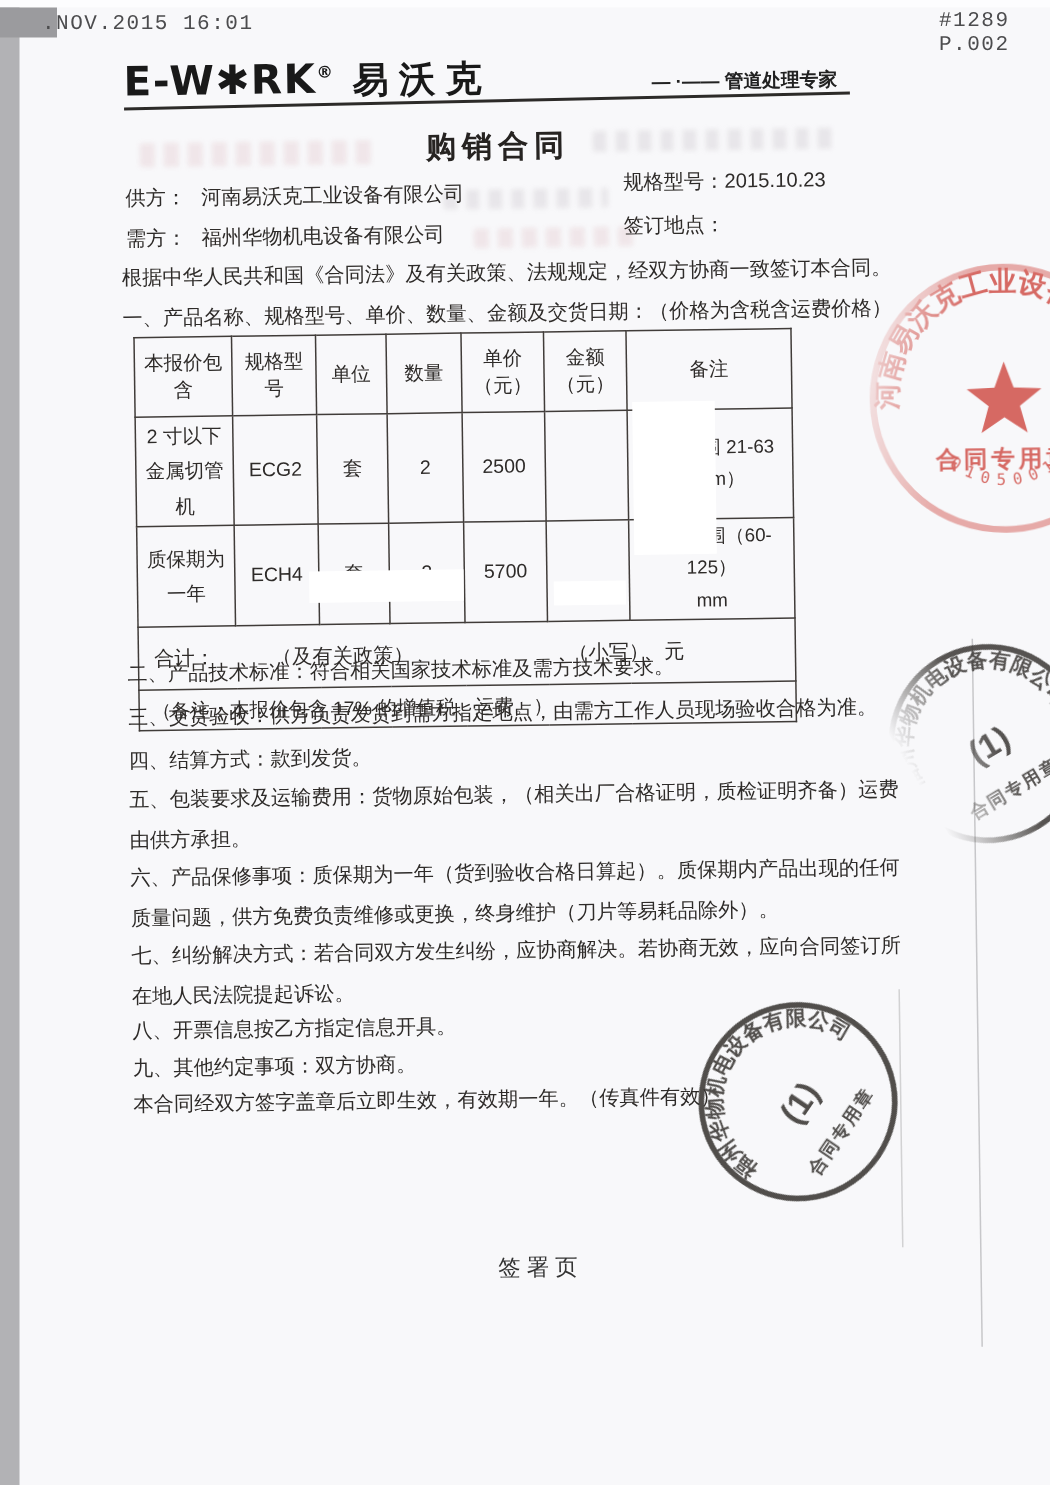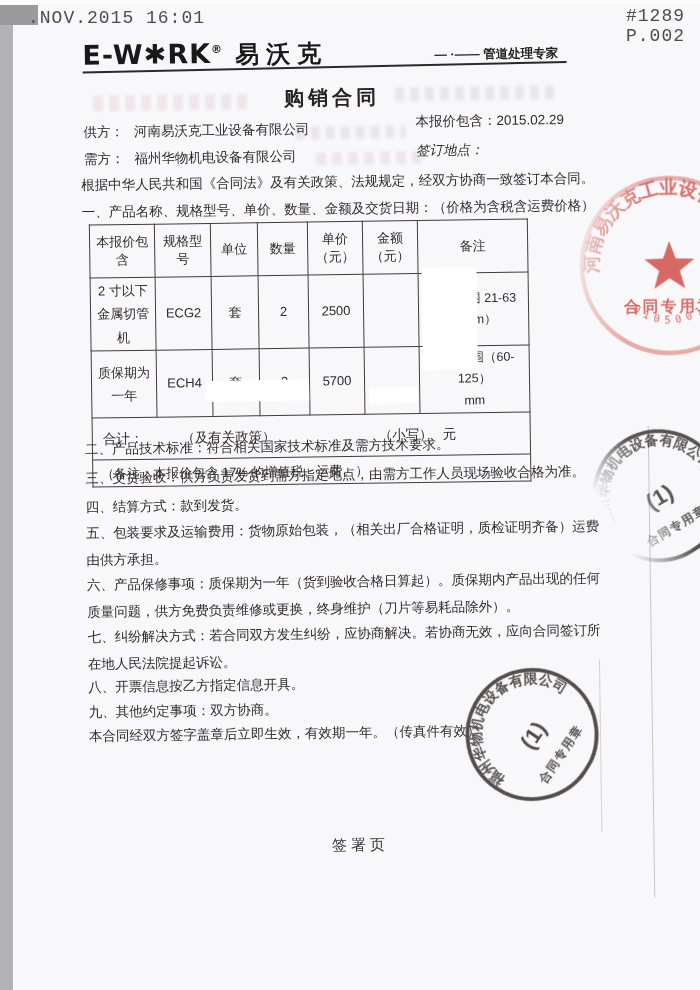--- a/index.html
+++ b/index.html
@@ -9,21 +9,21 @@
     font-family:"Liberation Sans","DejaVu Sans",sans-serif;
     color:#2e2b29;
   }
   .abs{position:absolute;}
   
   .edge-left{left:0;top:5px;width:13px;height:985px;background:#b2b2b5;}
   .edge-corner{left:0;top:5px;width:38px;height:20px;background:#9b9b9e;}
   .edge-top{left:0;top:0;width:700px;height:5px;background:#fdfdfe;}
   .paper{left:13px;top:5px;width:687px;height:985px;background:#f8f8fa;}
   
-  .fax{font-family:"Liberation Mono","DejaVu Sans Mono",monospace;font-size:18px;
+  .fax{font-family:"Liberation Mono","DejaVu Sans Mono",monospace;font-size:14px;
        color:#4c4c4e;letter-spacing:1px;}
   
   .doc{position:absolute;inset:0;transform:rotate(-0.8deg);transform-origin:350px 450px;}
   
   .logo{font-family:"DejaVu Sans","Liberation Sans",sans-serif;font-weight:900;
         font-size:27px;color:#191919;letter-spacing:1px;white-space:nowrap;}
   .logo .reg{font-size:11px;vertical-align:super;font-weight:700;}
   .logo .cn{font-size:24px;font-weight:700;letter-spacing:7px;margin-left:12px;}
   .tagline{font-size:12.5px;font-weight:700;color:#222;white-space:nowrap;}
   .brand-rule{height:2px;background:#2c2a28;transform:rotate(-0.45deg);}
@@ -80,23 +80,23 @@
   <div class="abs smudge pink" style="left:320px;top:152px;width:110px;height:13px;"></div>
 
   <div class="abs logo" style="left:88px;top:36px;"><span>E-W</span><span>✱</span><span>RK</span><span class="reg">®</span><span class="cn">易沃克</span></div>
   <div class="abs tagline" style="left:440px;top:48px;"><span>— ·——</span>
       <span>管道处理专家</span></div>
   <div class="abs brand-rule" style="left:88px;top:66px;width:484px;"></div>
 
   <div class="abs title" style="left:237px;top:84px;width:200px;">购销合同</div>
 
   <div class="abs line" style="left:88px;top:119px;"><span class="lbl">供方：</span><span>河南易沃克工业设备有限公司</span></div>
-  <div class="abs line" style="left:420px;top:113px;"><span>本报价包含：</span><span>2015.02.29</span></div>
+  <div class="abs line" style="left:420px;top:113px;"><span>规格型号：</span><span>2015.10.23</span></div>
   <div class="abs line" style="left:88px;top:146px;"><span class="lbl">需方：</span><span>福州华物机电设备有限公司</span></div>
-  <div class="abs line" style="left:420px;top:142px;font-style:italic;"><span>签订地点：</span></div>
+  <div class="abs line" style="left:420px;top:142px;"><span>签订地点：</span></div>
 
   <div class="abs line" style="left:85px;top:172px;width:530px;">根据中华人民共和国《合同法》及有关政策、法规规定，经双方协商一致签订本合同。</div>
   <div class="abs line" style="left:85px;top:199px;width:530px;">一、产品名称、规格型号、单价、数量、金额及交货日期：（价格为含税含运费价格）</div>
 
   <table class="goods abs" style="left:92px;top:221px;">
     <colgroup>
       <col style="width:65px">
         <col style="width:56px">
         <col style="width:47px">
       <col style="width:50px">

